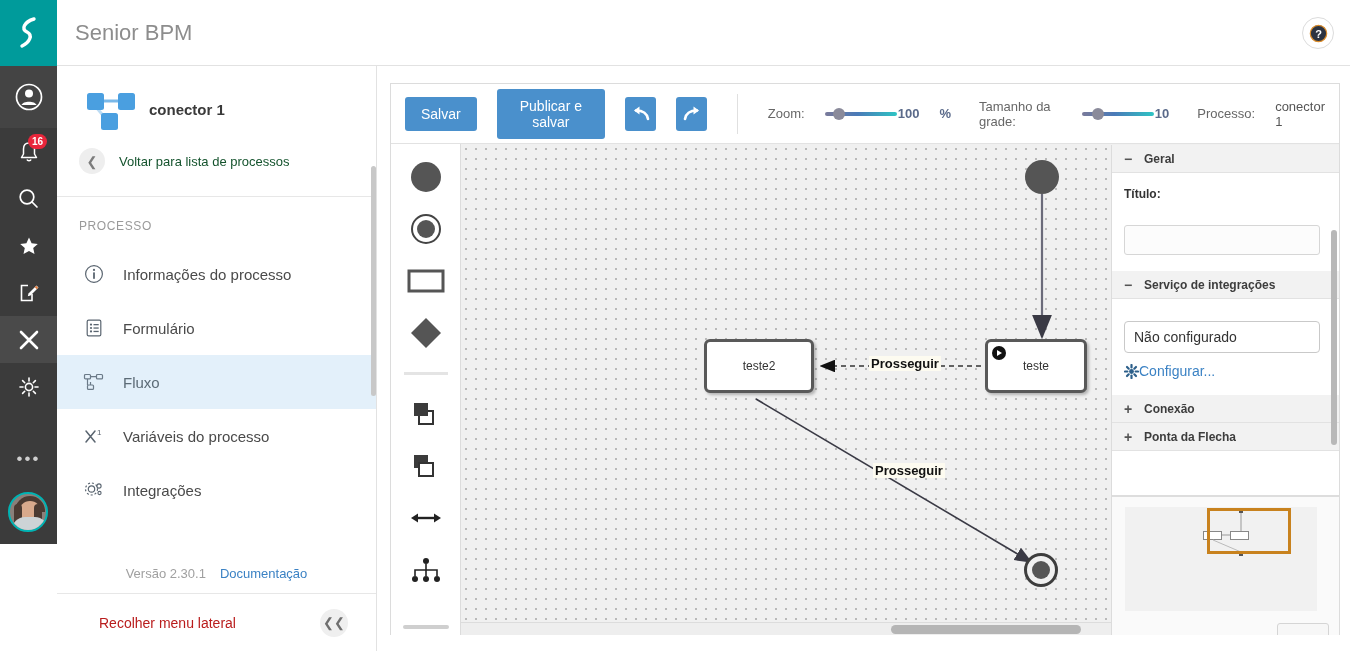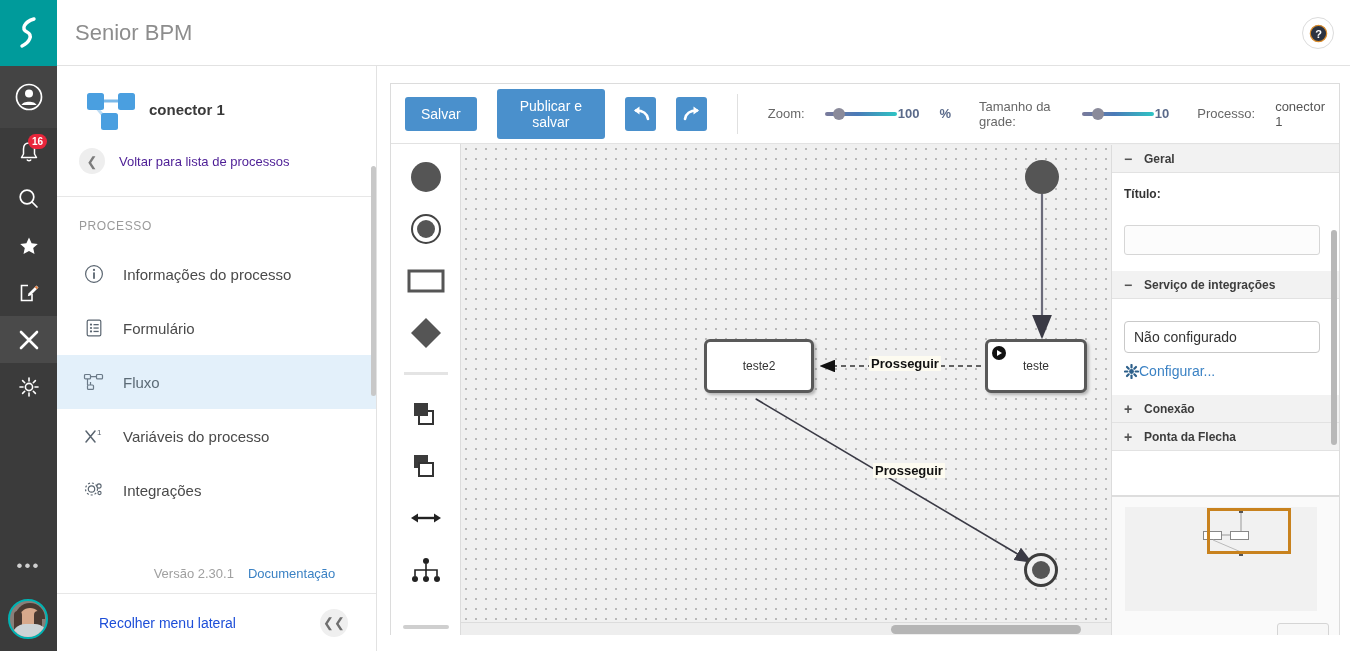--- a/index.html
+++ b/index.html
@@ -5,21 +5,21 @@
   * { box-sizing: border-box; margin: 0; padding: 0; }
   html, body {
     width: 1350px; height: 651px;
     font-family: "Liberation Sans", sans-serif;
     background: #ffffff; overflow: hidden;
   }
   .app { position: relative; width: 1350px; height: 651px; }
 
   
   .rail {
-    position: absolute; left: 0; top: 0; width: 57px; height: 651px;
+    position: absolute; left: 0; top: 0; width: 57px; height: 544px;
     background: #3b3b3b;
   }
   .rail-logo {
     width: 57px; height: 66px; background: #009b9b;
     display: flex; align-items: center; justify-content: center;
   }
   .rail-profile {
     width: 57px; height: 62px; background: #444444;
     display: flex; align-items: center; justify-content: center;
   }
@@ -78,46 +78,46 @@
   }
   .proc-head { padding: 20px 22px 14px 22px; }
   .proc-row { display: flex; align-items: center; gap: 14px; }
   .proc-name { font-size: 15px; font-weight: bold; color: #3a3a3a; }
   .back-row { display: flex; align-items: center; gap: 14px; margin-top: 16px; }
   .back-circle {
     width: 26px; height: 26px; border-radius: 50%; background: #eeeeee;
     display: flex; align-items: center; justify-content: center;
     color: #7c7c7c; font-size: 13px; cursor: pointer;
   }
-  .back-text { font-size: 13px; color: #4c1d95; cursor: pointer; }
+  .back-text { font-size: 13px; color: #14532d; cursor: pointer; }
   .panel-sep { height: 1px; background: #e7e7e7; margin: 8px 0 0 0; }
   .sec-title {
     font-size: 12px; color: #9a9a9a; letter-spacing: .6px;
     padding: 22px 0 14px 22px;
   }
   .menu-item {
     display: flex; align-items: center; gap: 18px; height: 54px;
     padding-left: 26px; cursor: pointer; color: #4a4a4a; font-size: 15px;
   }
   .menu-item .mi-ico { width: 22px; display: flex; justify-content: center; }
   .menu-item.active { background: #e3f0fa; color: #5c6b76; }
   .panel-foot {
     position: absolute; left: 0; bottom: 58px; width: 319px;
     display: flex; justify-content: center; gap: 14px;
-    font-size: 13px; padding-bottom: 12px; margin-left: 28px;
+    font-size: 13px; padding-bottom: 12px;
   }
   .ver { color: #a0a0a0; }
   .doc-link { color: #3b82c4; cursor: pointer; }
   .collapse-bar {
     position: absolute; left: 0; bottom: 0; width: 319px; height: 58px;
     border-top: 1px solid #e7e7e7; background: #fff;
     display: flex; align-items: center; justify-content: space-between;
     padding: 0 28px 0 42px; cursor: pointer;
   }
-  .collapse-text { font-size: 14px; color: #1d4ed8; }
+  .collapse-text { font-size: 14px; color: #b91c1c; }
   .collapse-circle {
     width: 28px; height: 28px; border-radius: 50%; background: #efefef;
     display: flex; align-items: center; justify-content: center;
     color: #6f6f6f; font-size: 13px;
   }
   .panel-scroll {
     position: absolute; right: 0; top: 100px; width: 5px; height: 230px;
     background: #c8c8c8; border-radius: 3px; cursor: pointer;
   }
 

